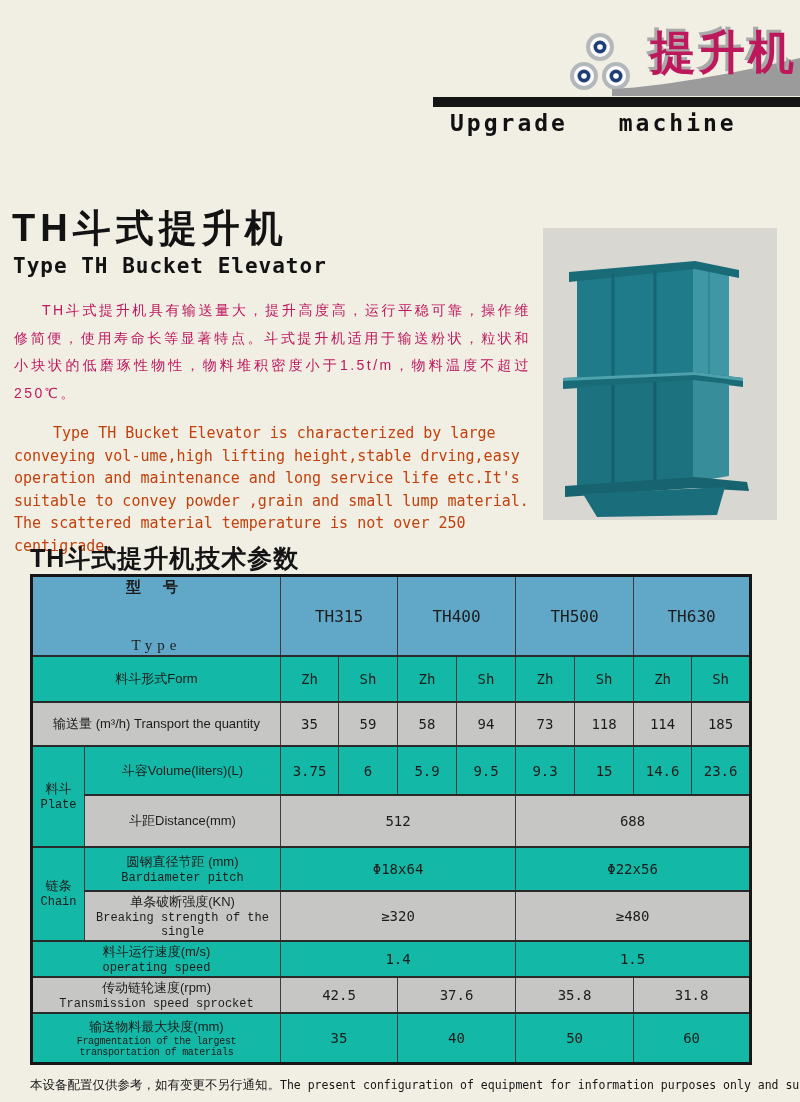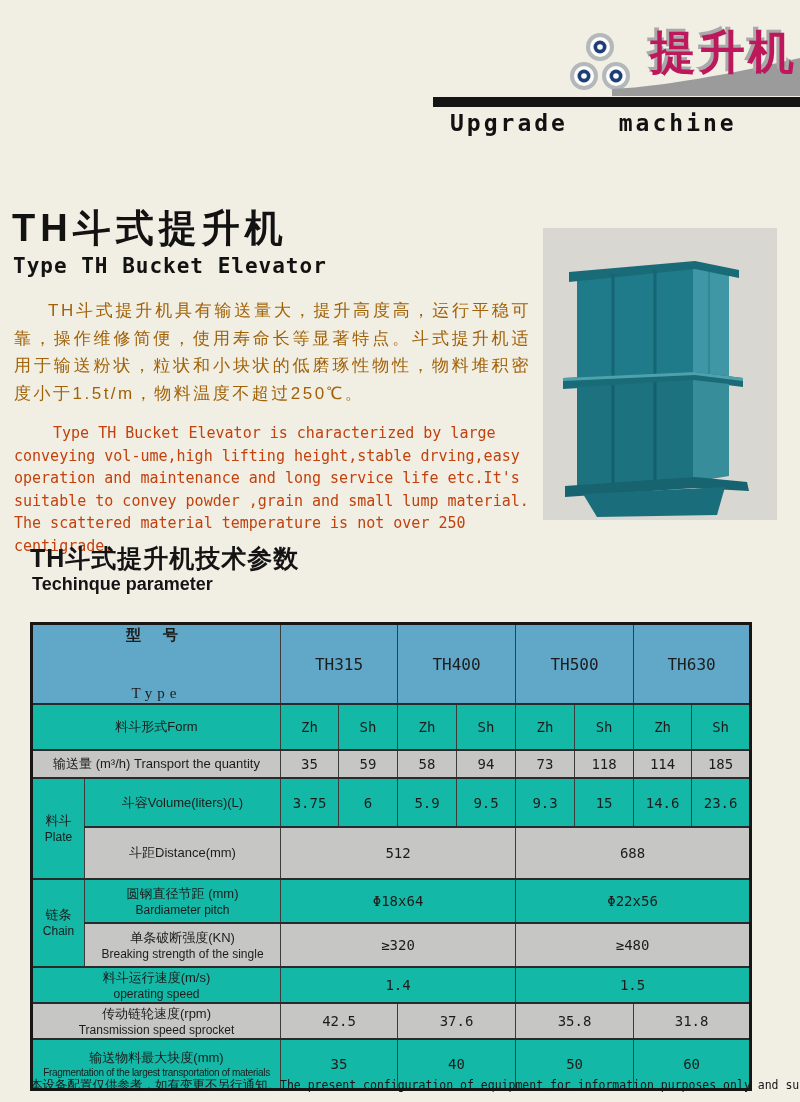--- a/index.html
+++ b/index.html
@@ -12,46 +12,46 @@
   .black-bar{left:433px;top:97px;width:367px;height:10px;background:#151515;}
   .brand-cn{left:650px;top:22px;font-size:46px;font-weight:900;letter-spacing:3px;
             color:#be185d;text-shadow:-3px -3px 0 #a9a9a9;white-space:nowrap;}
   .brand-en{left:450px;top:110px;font-size:23px;font-weight:bold;letter-spacing:3px;
             word-spacing:34px;color:#111;font-family:"DejaVu Sans Mono",monospace;}
 
   
   .title-cn{left:12px;top:203px;font-size:38px;font-weight:900;letter-spacing:5px;color:#121212;}
   .title-en{left:13px;top:254px;font-size:21px;font-weight:bold;letter-spacing:1px;color:#121212;
             font-family:"DejaVu Sans Mono",monospace;}
-  .para-cn{left:14px;top:297px;width:517px;font-size:17px;line-height:27.5px;
-           letter-spacing:2.5px;text-align:justify;text-indent:2em;color:#a16207;}
+  .para-cn{left:14px;top:297px;width:517px;font-size:14px;line-height:27.5px;
+           letter-spacing:2.5px;text-align:justify;text-indent:2em;color:#be185d;}
   .para-en{left:14px;top:422px;width:522px;font-size:15px;line-height:22.5px;
            font-family:"DejaVu Sans Mono",monospace;text-indent:2.6em;color:#c2410c;}
 
   .photo{left:543px;top:228px;width:234px;height:292px;background:#d8d7d2;}
 
   
   .sec-cn{left:30px;top:542px;font-size:25px;font-weight:bold;letter-spacing:1px;color:#141414;}
   .sec-en{left:32px;top:574px;font-size:18px;font-weight:bold;color:#141414;
           font-family:Liberation Sans, sans-serif;}
 
   
-  .spec{left:30px;top:622px;border-collapse:collapse;table-layout:fixed;width:719px;}
+  .spec{left:30px;top:574px;border-collapse:collapse;table-layout:fixed;width:719px;}
   .spec{border:3px solid #161616;}
   .spec tr{border-top:2px solid #2a2a2a;border-bottom:2px solid #2a2a2a;}
   .spec td{border-left:1px solid #3c3c3c;border-right:1px solid #3c3c3c;
            text-align:center;vertical-align:middle;padding:1px 2px;overflow:hidden;}
   .spec .head td{background:#61a7c7;}
   .bg-w{background:#14b8a6;}
   .bg-g{background:#c6c7c4;}
   .type-cn{font-size:15px;font-weight:bold;letter-spacing:9px;display:block;}
   .type-en{font-size:15px;letter-spacing:5px;display:block;font-family:Liberation Serif, serif;margin-top:40px;}
   .model{font-size:16px;font-family:"DejaVu Sans Mono",monospace;}
   .lab{font-size:13px;}
-  .lab-en{display:block;font-size:12px;font-family:Liberation Sans, sans-serif;}
+  .lab-en{display:block;font-size:12px;font-family:Liberation Mono, monospace;}
   .lab-en.tiny{font-size:10px;letter-spacing:-0.3px;}
   .val{font-size:14px;font-family:"DejaVu Sans Mono",monospace;}
   .grp{font-size:13px;line-height:17px;}
   .grp .lab-en{font-size:12px;}
 
   
   .footer{left:30px;top:1077px;width:745px;font-size:12.5px;color:#161616;white-space:nowrap;}
   .footer .en{font-family:"DejaVu Sans Mono",monospace;font-size:11.5px;}
 </style>
 </head>
@@ -143,21 +143,21 @@
     <td colspan="2" class="bg-w lab">料斗形式Form</td>
     <td class="bg-w val">Zh</td>
     <td class="bg-w val">Sh</td>
     <td class="bg-w val">Zh</td>
     <td class="bg-w val">Sh</td>
     <td class="bg-w val">Zh</td>
     <td class="bg-w val">Sh</td>
     <td class="bg-w val">Zh</td>
     <td class="bg-w val">Sh</td>
   </tr>
-  <tr style="height:28px;">
+  <tr style="height:44px;">
     <td colspan="2" class="bg-g lab">输送量 (m³/h) Transport the quantity</td>
     <td class="bg-g val">35</td>
     <td class="bg-g val">59</td>
     <td class="bg-g val">58</td>
     <td class="bg-g val">94</td>
     <td class="bg-g val">73</td>
     <td class="bg-g val">118</td>
     <td class="bg-g val">114</td>
     <td class="bg-g val">185</td>
   </tr>

